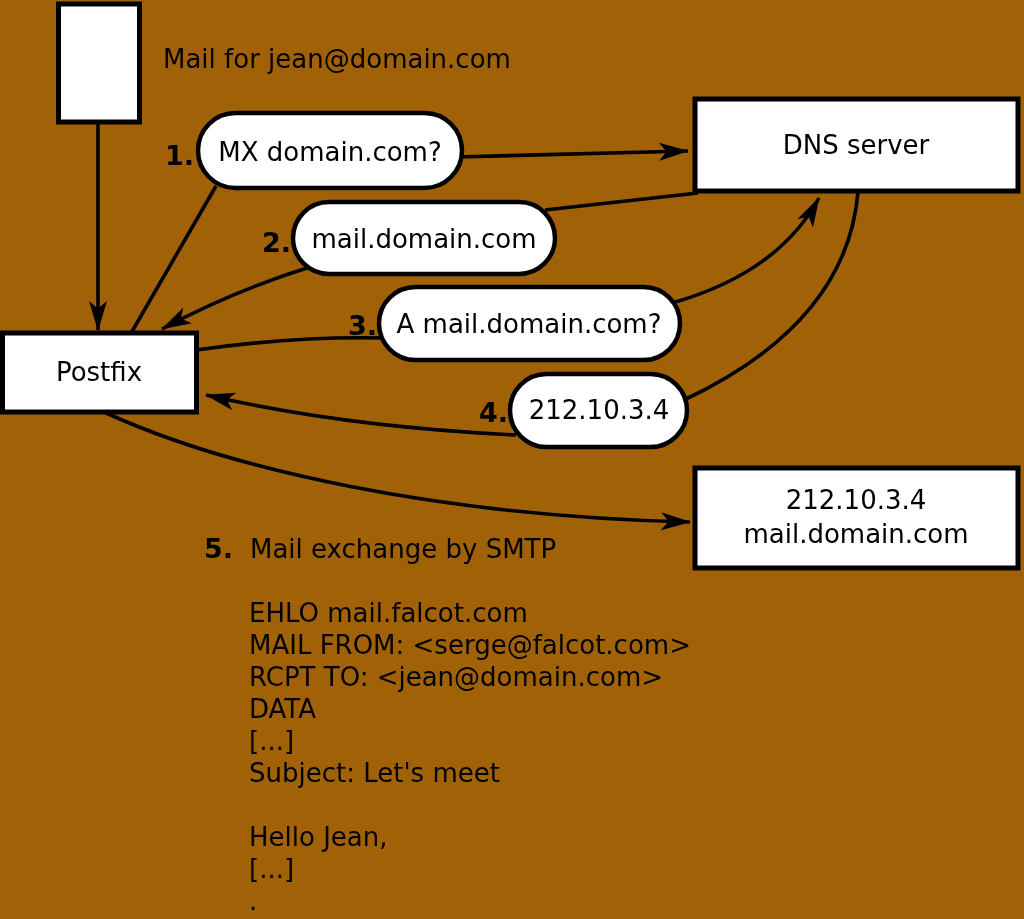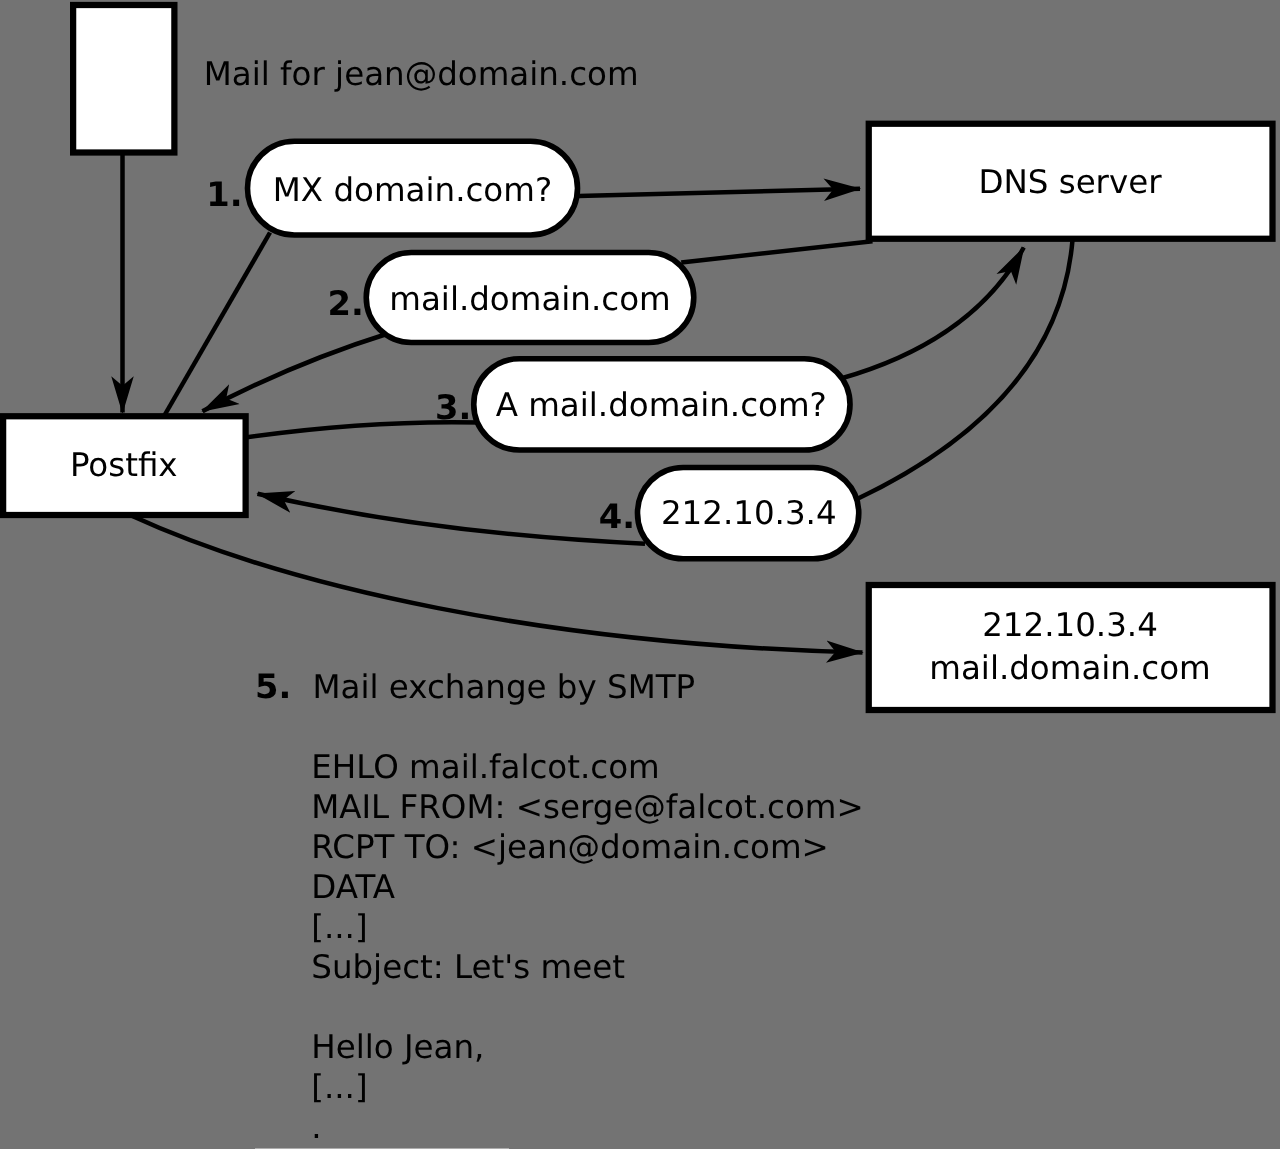--- a/index.html
+++ b/index.html
@@ -1,16 +1,16 @@
 <!DOCTYPE html>
 <html><head>
 <meta charset="utf-8">
 <style>
   html, body { margin: 0; padding: 0; background: #ffffff; }
-  .stage { position: relative; width: 1024px; height: 919px; background: #737373; overflow: hidden; }
+  .stage { position: relative; width: 1024px; height: 919px; background: #a16207; overflow: hidden; }
   svg { display: block; }
   .shape { fill: #ffffff; stroke: #000000; }
   .box  { stroke-width: 5; }
   .pill { stroke-width: 4.5; }
   .link { fill: none; stroke: #000000; stroke-width: 3.6; }
   text { fill: #000000; font-family: "DejaVu Sans", sans-serif; font-size: 26px; }
   .lbl  { font-weight: 500; }
   .num  { font-weight: bold; font-size: 27px; text-anchor: end; }
   .mid  { text-anchor: middle; }
   .session { font-size: 26px; }

